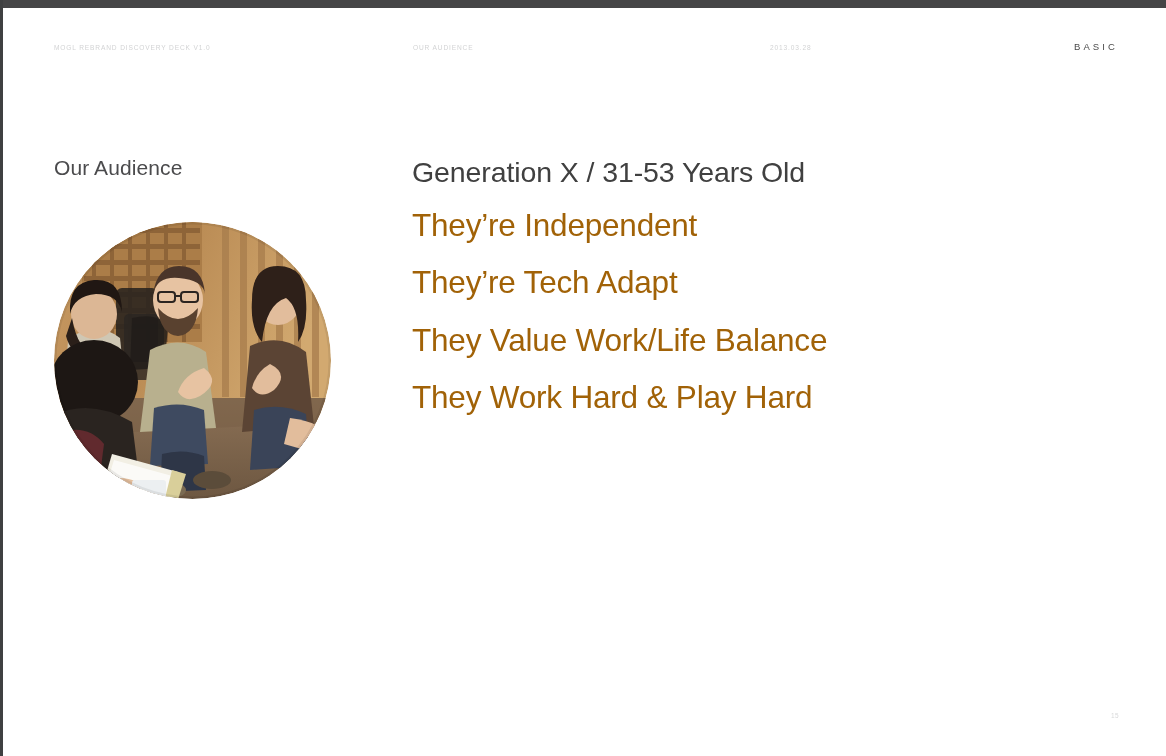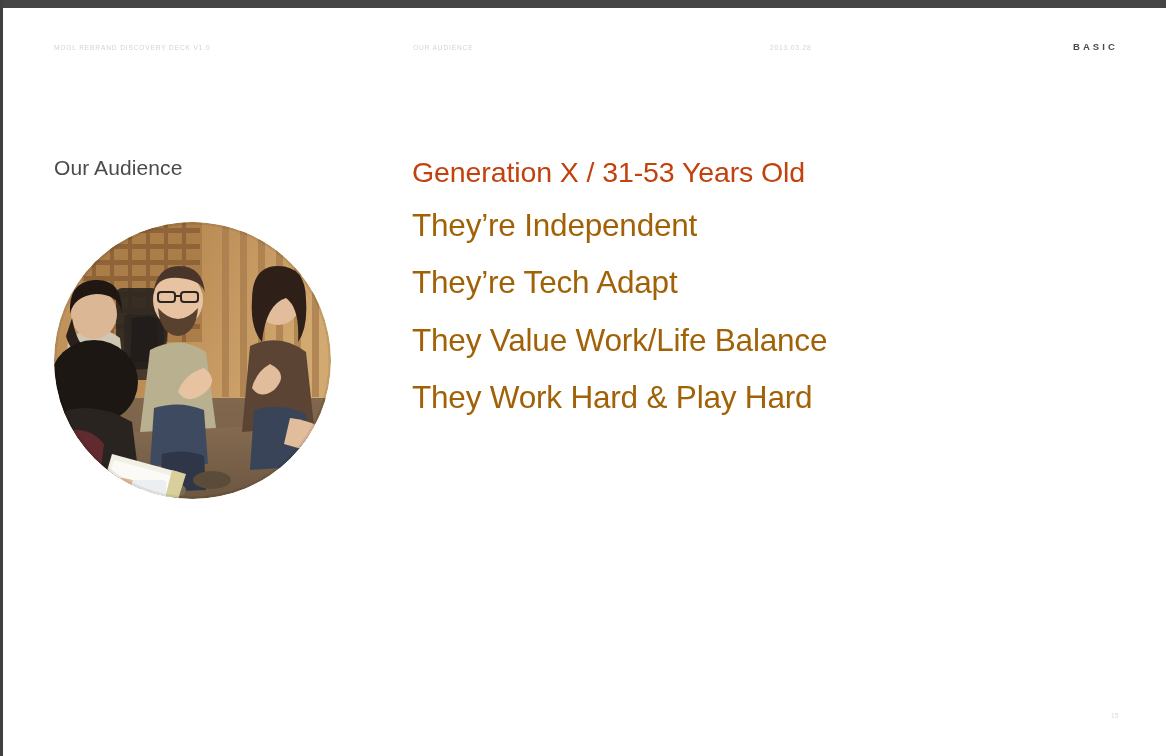--- a/index.html
+++ b/index.html
@@ -58,21 +58,21 @@
   .hdr-sect   { left: 413px; top: 4px; }
   .hdr-date   { left: 770px; top: 4px; }
 
   .hdr-logo {
     position: absolute;
     right: 48px;
     top: 1px;
     font-size: 9.5px;
     letter-spacing: 3.1px;
     color: #4a4a4a;
-    font-weight: 700;
+    font-weight: 400;
     white-space: nowrap;
     line-height: 1;
   }
 
   
   .left-col {
     position: absolute;
     left: 54px;
     top: 155px;
     width: 300px;
@@ -104,21 +104,21 @@
   
   .right-col {
     position: absolute;
     left: 412px;
     top: 158px;
     width: 700px;
   }
   .headline {
     font-size: 28.5px;
     font-weight: 300;
-    color: #c2410c;
+    color: #404040;
     letter-spacing: -0.1px;
     line-height: 1;
     margin: 0 0 23px 0;
     white-space: nowrap;
   }
   .trait-list {
     list-style: none;
     margin: 0;
     padding: 0;
   }

